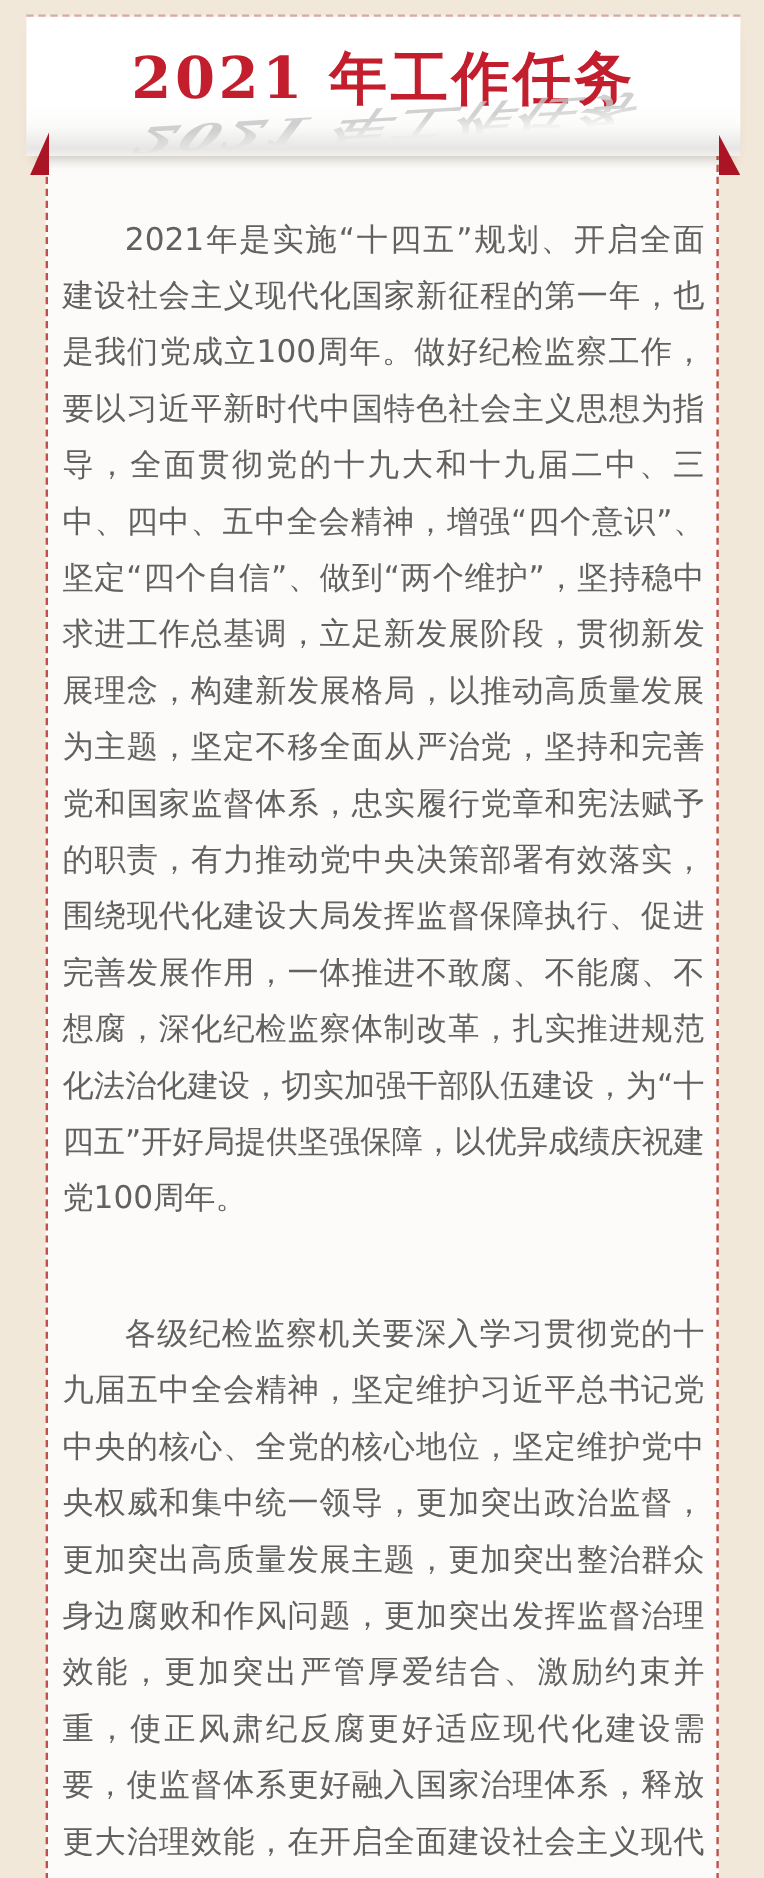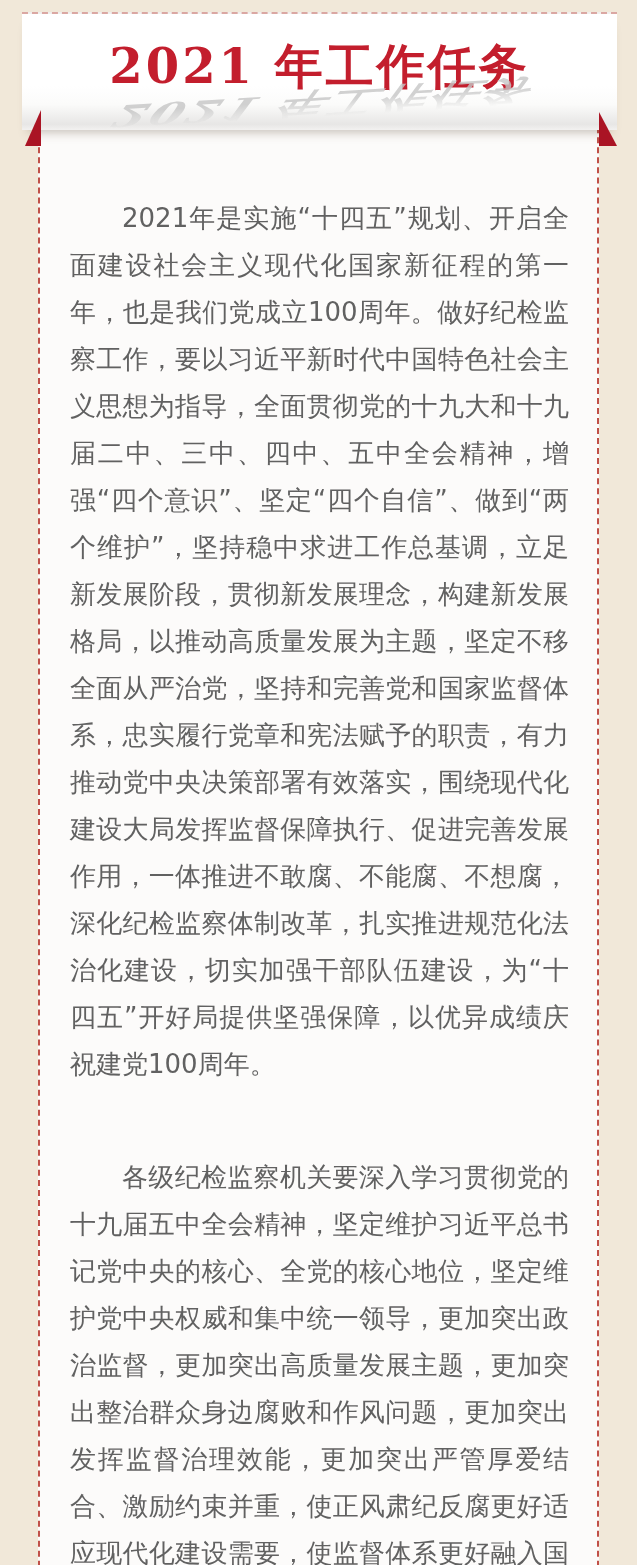--- a/index.html
+++ b/index.html
@@ -88,21 +88,21 @@
     position: absolute;
     left: 52px; top: 177px;
     width: 535px;
     z-index: 1;
     color: #616161;
     font-size: 26px;
     line-height: 47px;
     text-align: justify;
     text-justify: inter-ideograph;
   }
-  .article p { margin: 18px; text-indent: 2em; }
+  .article p { margin: 0; text-indent: 2em; }
   .article p + p { margin-top: 66px; }
 </style>
 </head>
 <body>
 
 <div class="card"></div>
 
 <div class="banner">
   <div class="banner-title">2021 年工作任务</div>
   <div class="banner-reflection" aria-hidden="true">2021 年工作任务</div>

